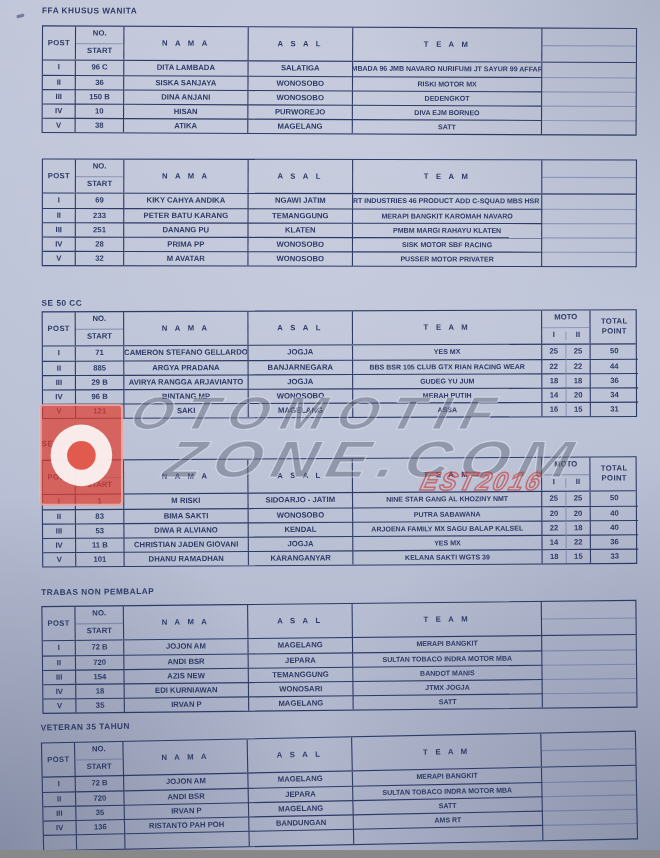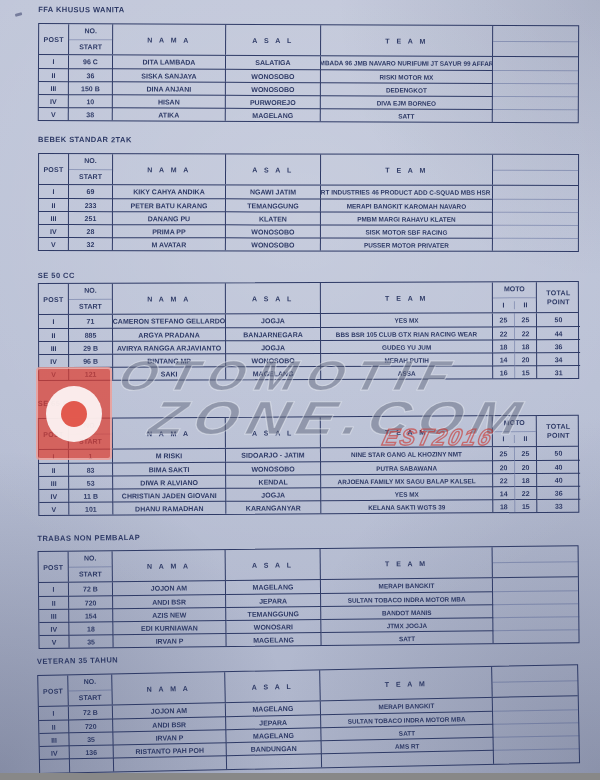--- a/index.html
+++ b/index.html
@@ -114,21 +114,20 @@
               <div class="c" style="width: 30px;">V</div>
               <div class="c" style="width: 44px;">38</div>
               <div class="c" style="width: 113px;">ATIKA</div>
               <div class="c" style="width: 95px;">MAGELANG</div>
               <div class="c team" style="width: 172px;">SATT</div>
               <div class="c empty" style="width: 86px;"></div>
             </div>
           </div>
         </div>
         <div class="sec" style="top: 135px; transform: rotate(0.1deg);">
-          <div class="sec-title">BEBEK STANDAR 2TAK</div>
           <div class="tbl" style="margin-top: 9px;">
             <div class="hrow">
               <div class="c hsm" style="width: 30px;">POST</div>
               <div class="c halves" style="width: 44px;">
                 <div class="half sep hsm">NO.</div>
                 <div class="half hsm">START</div>
               </div>
               <div class="c hdr" style="width: 113px;">N A M A</div>
               <div class="c hdr" style="width: 95px;">A S A L</div>
               <div class="c hdr" style="width: 172px;">T E A M</div>

